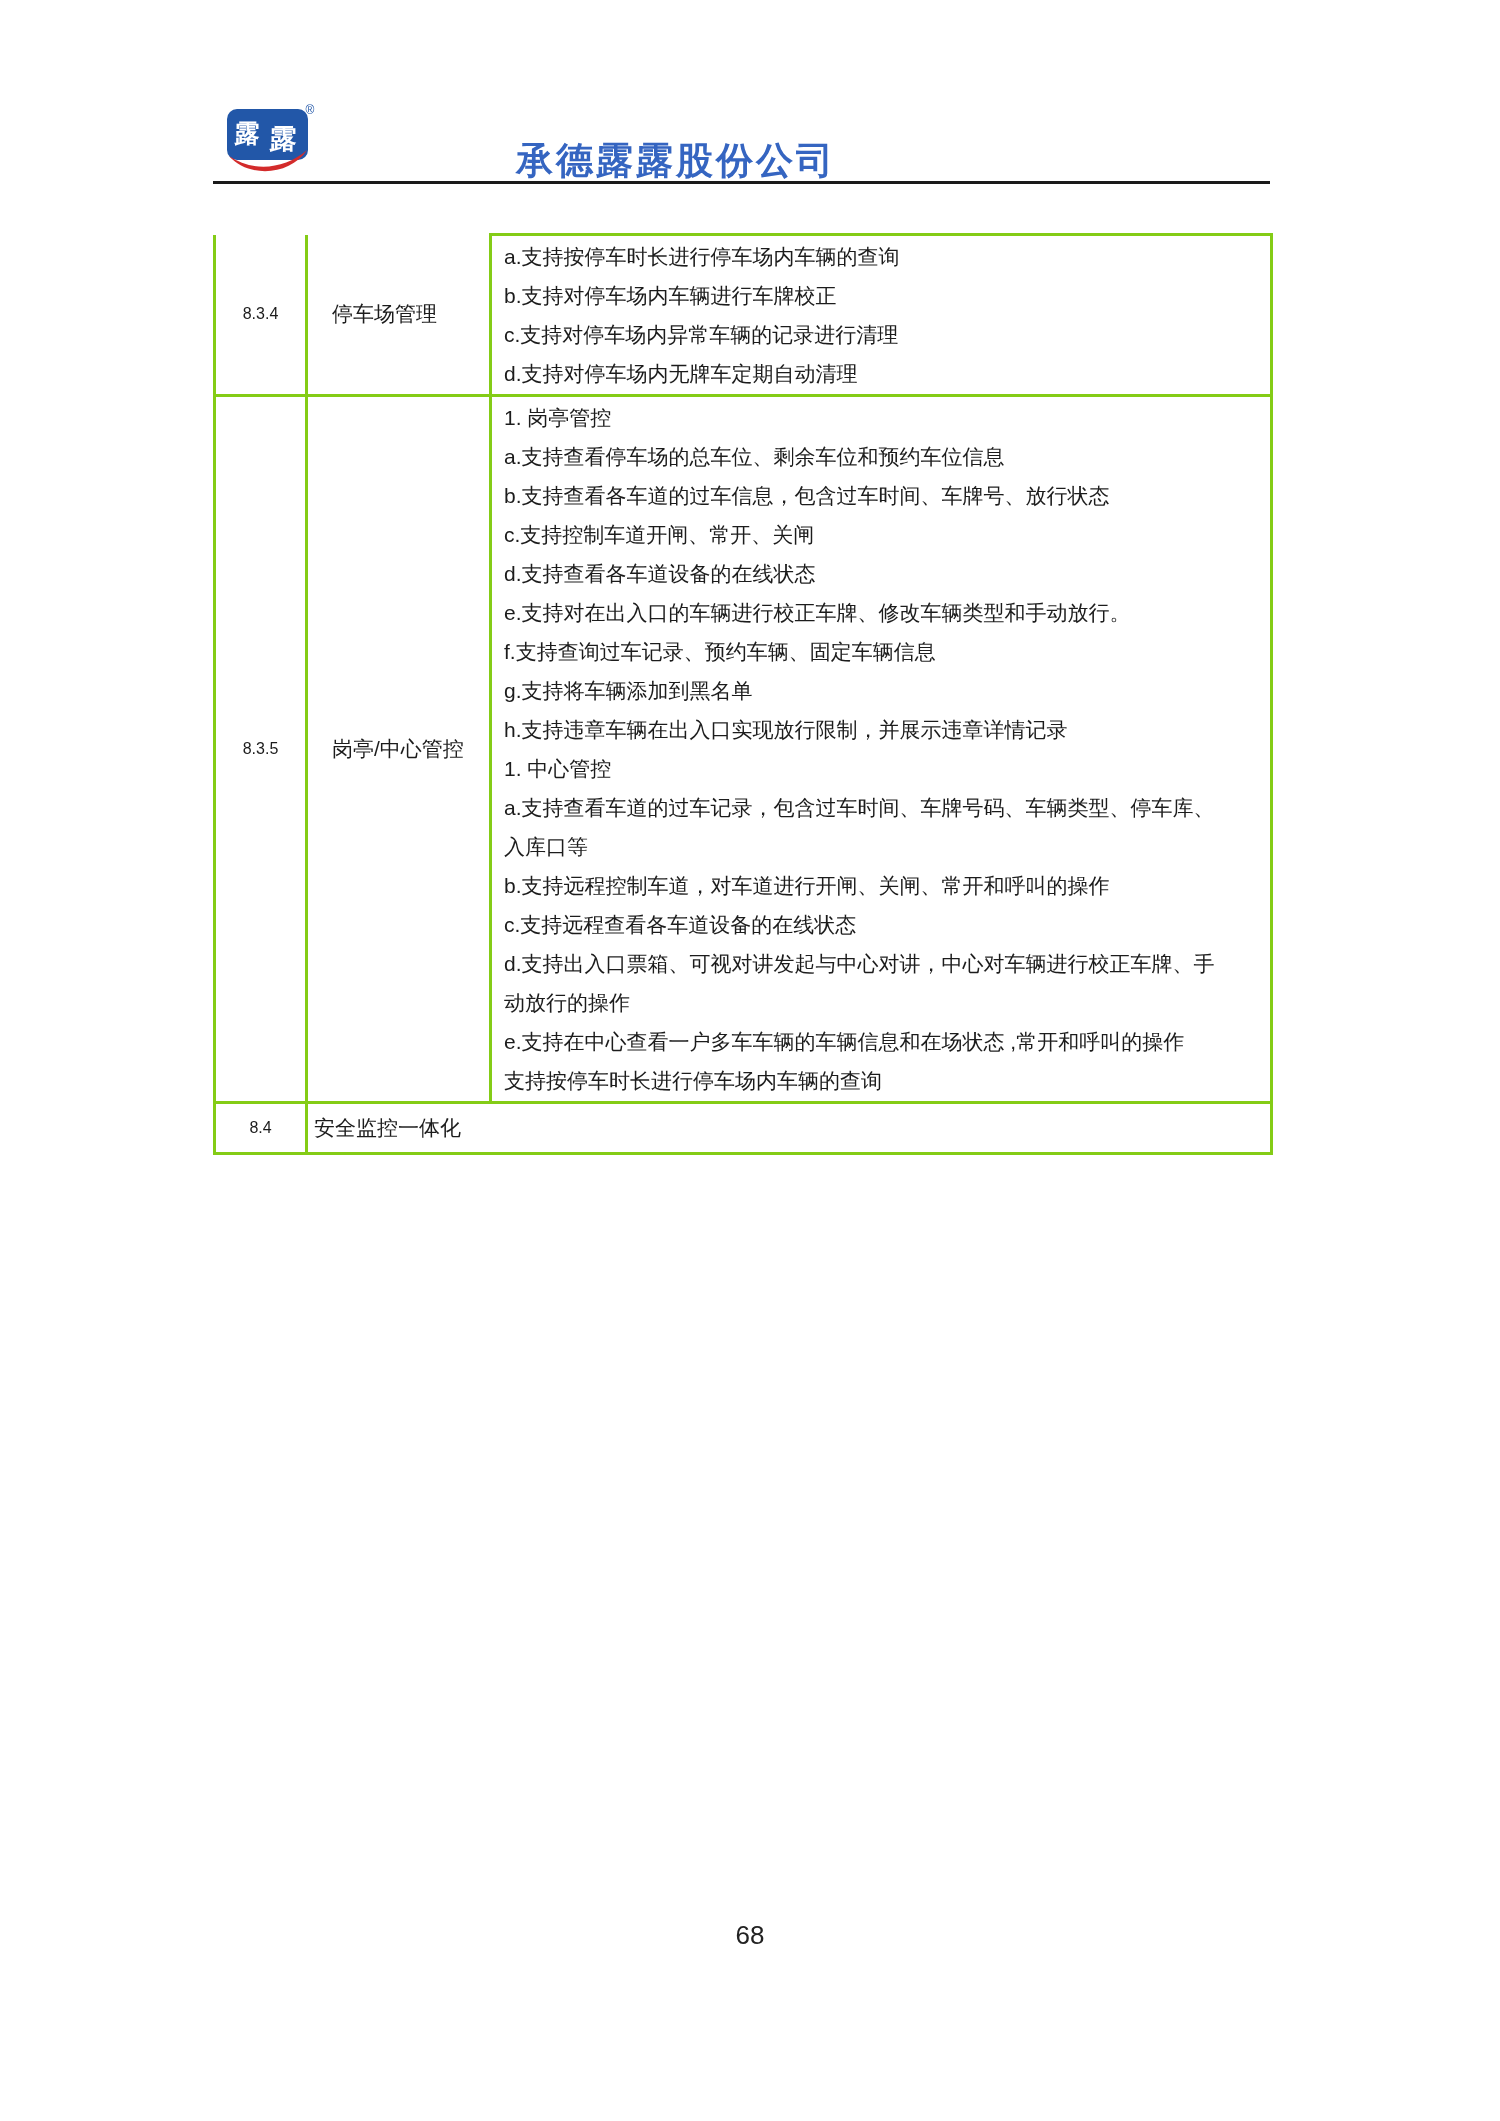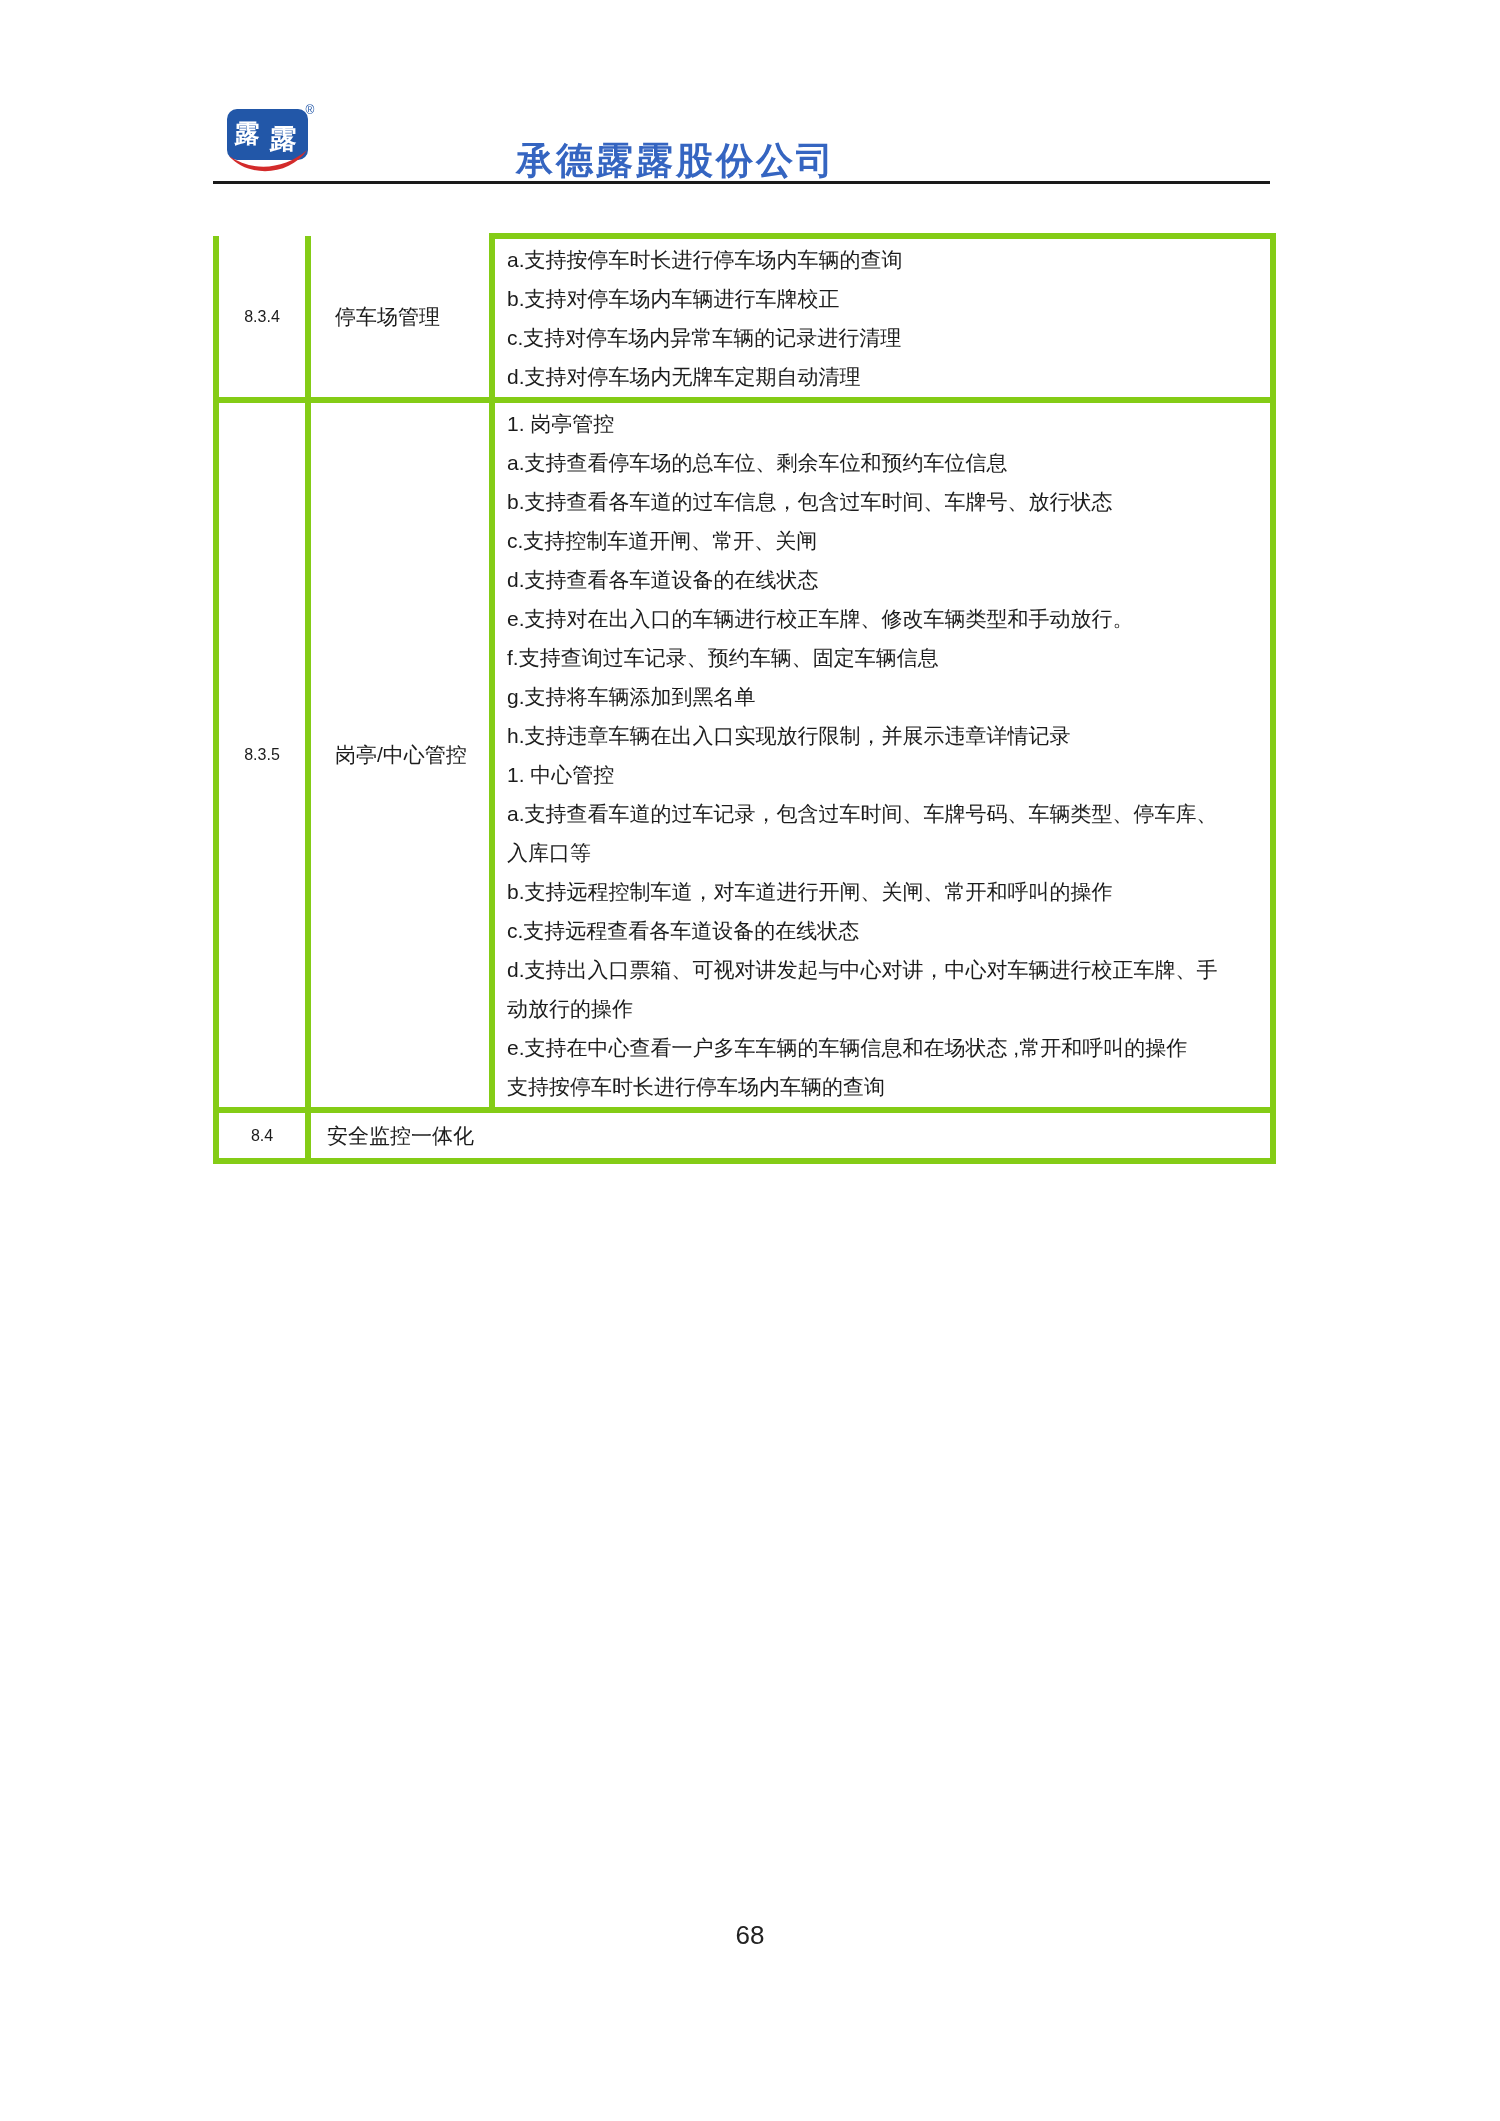--- a/index.html
+++ b/index.html
@@ -24,31 +24,31 @@
     position:absolute; left:213px; top:181px;
     width:1057px; height:3px; background:#1a1a1a;
   }
   table.req {
     position:absolute; left:213px; top:233px;
     width:1057px;
     border-collapse:collapse; table-layout:fixed;
     font-size:21px; color:#1c1c1c;
   }
   table.req td {
-    border:6px solid #84cc16;
+    border:3px solid #84cc16;
     vertical-align:middle;
   }
   tr.row-1 { height:156px; }
   tr.row-2 { height:704px; }
   tr.row-3 { height:51px; }
   tr.row-1 td.cell-code, tr.row-1 td.cell-label { border-top:none; }
   td.cell-code  { text-align:center; font-size:16px; }
   td.cell-label { padding-left:24px; }
   td.cell-items { padding:1px 8px 1px 12px; }
-  td.cell-merged { padding-left:16px; }
+  td.cell-merged { padding-left:6px; }
   .req-line { line-height:39px; white-space:nowrap; }
   .page-number {
     position:absolute; top:1920px; left:0; width:1500px;
     text-align:center; font-size:26px; color:#222222;
   }
 </style>
 </head>
 <body>
 
 <div>

